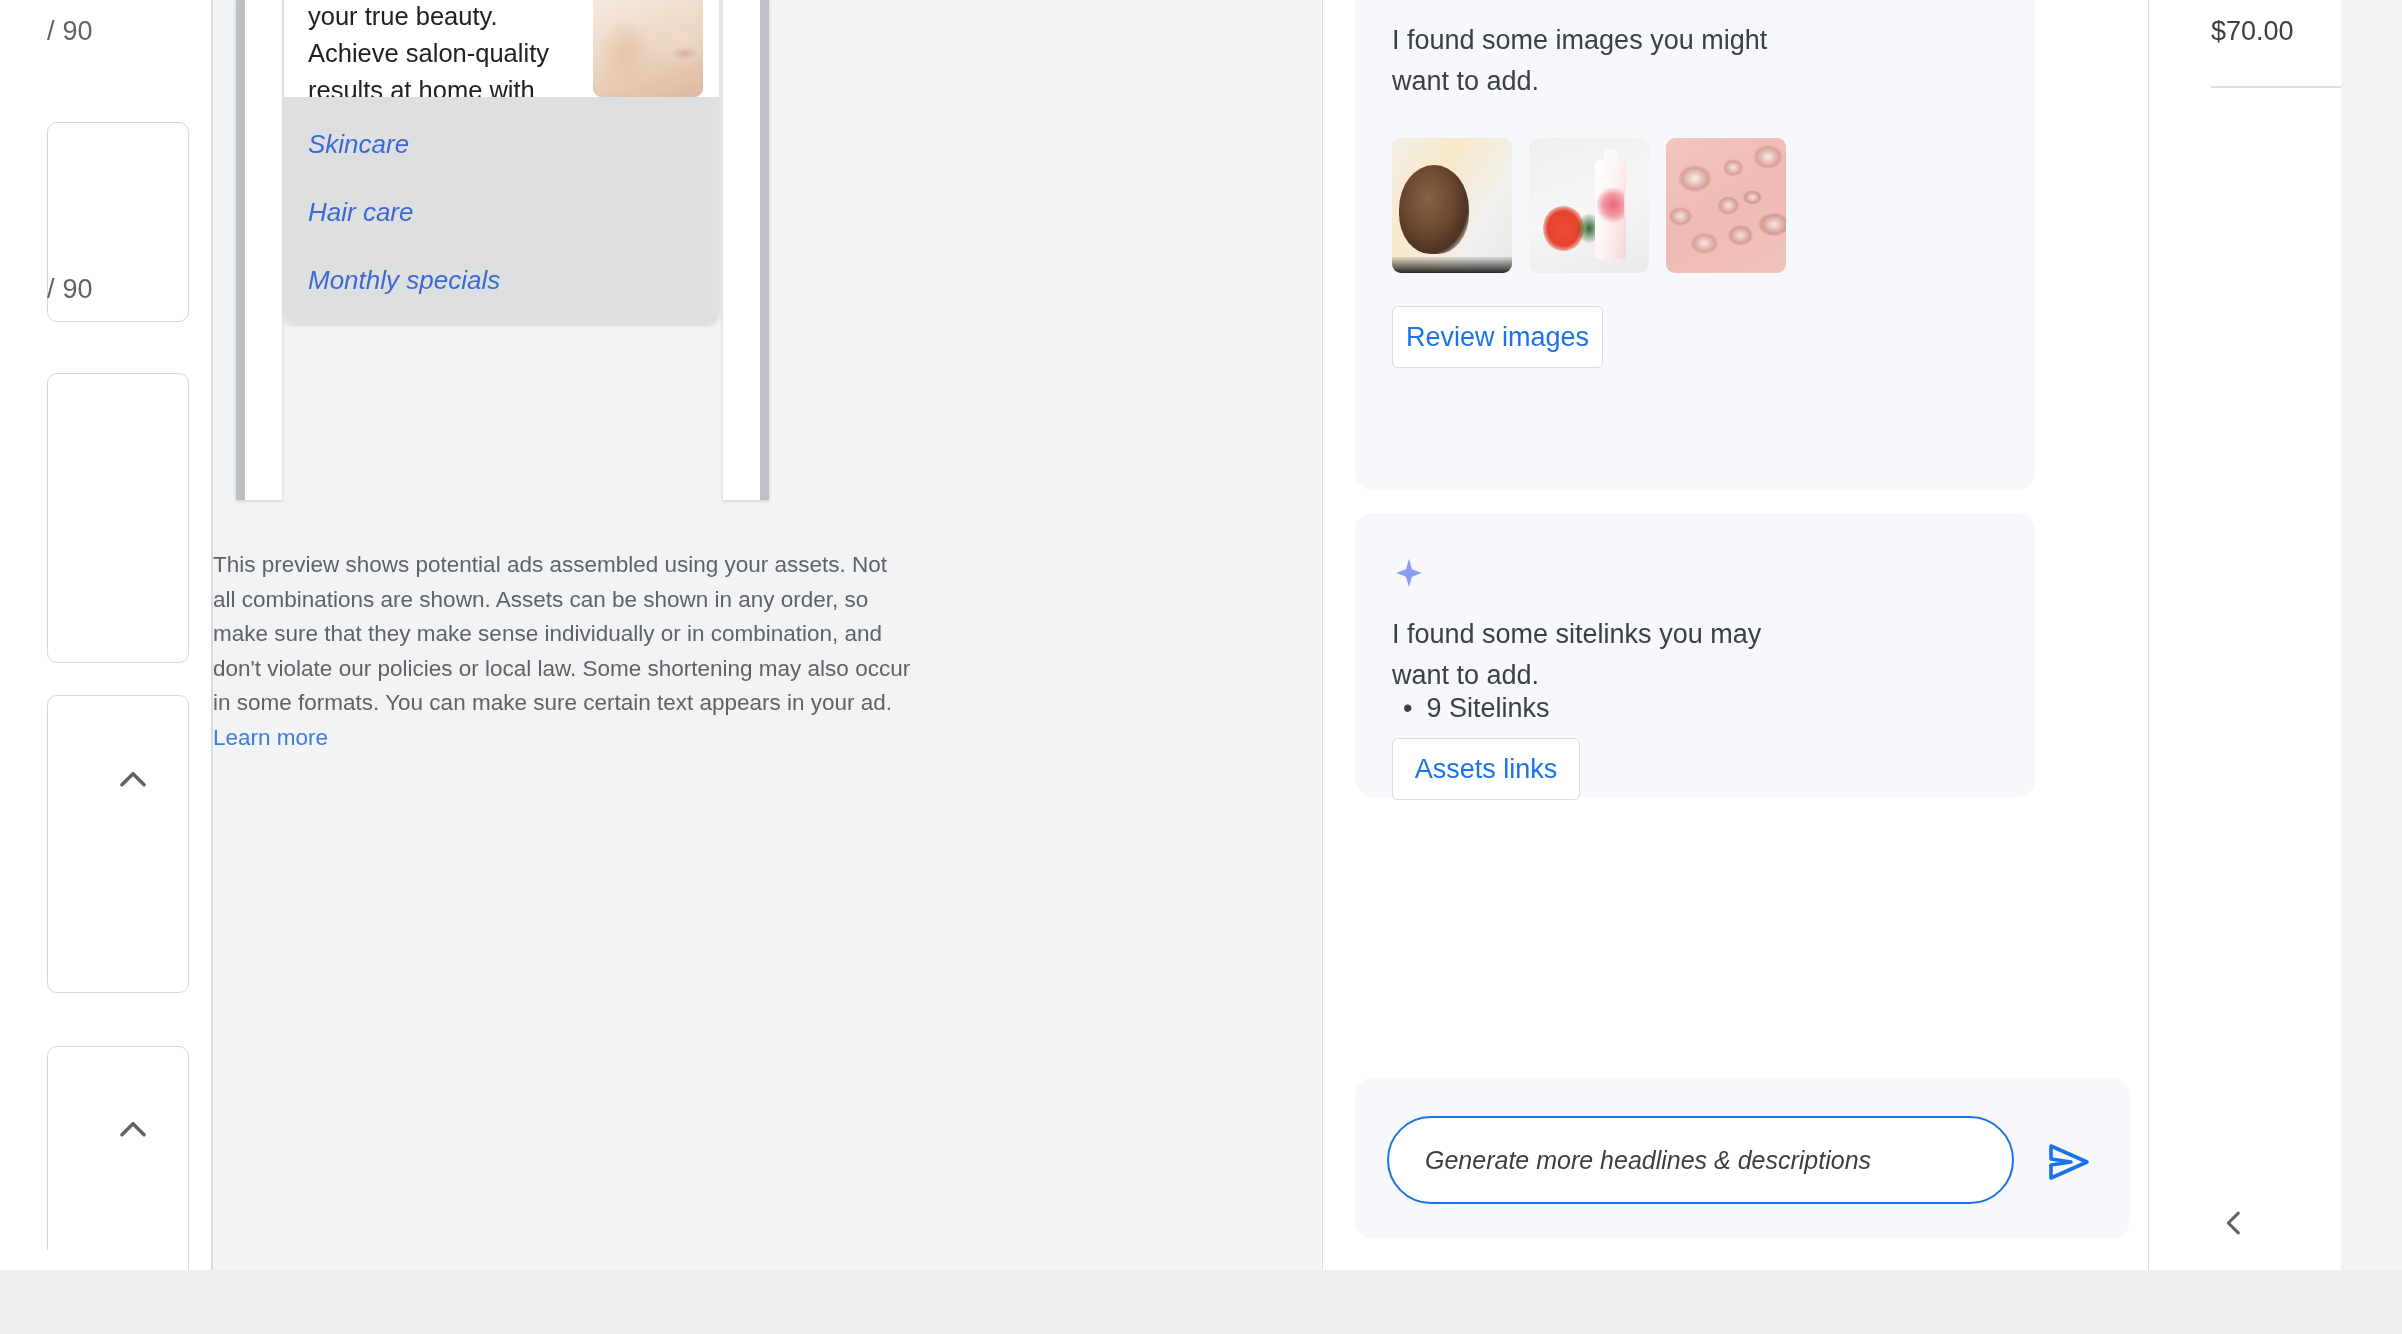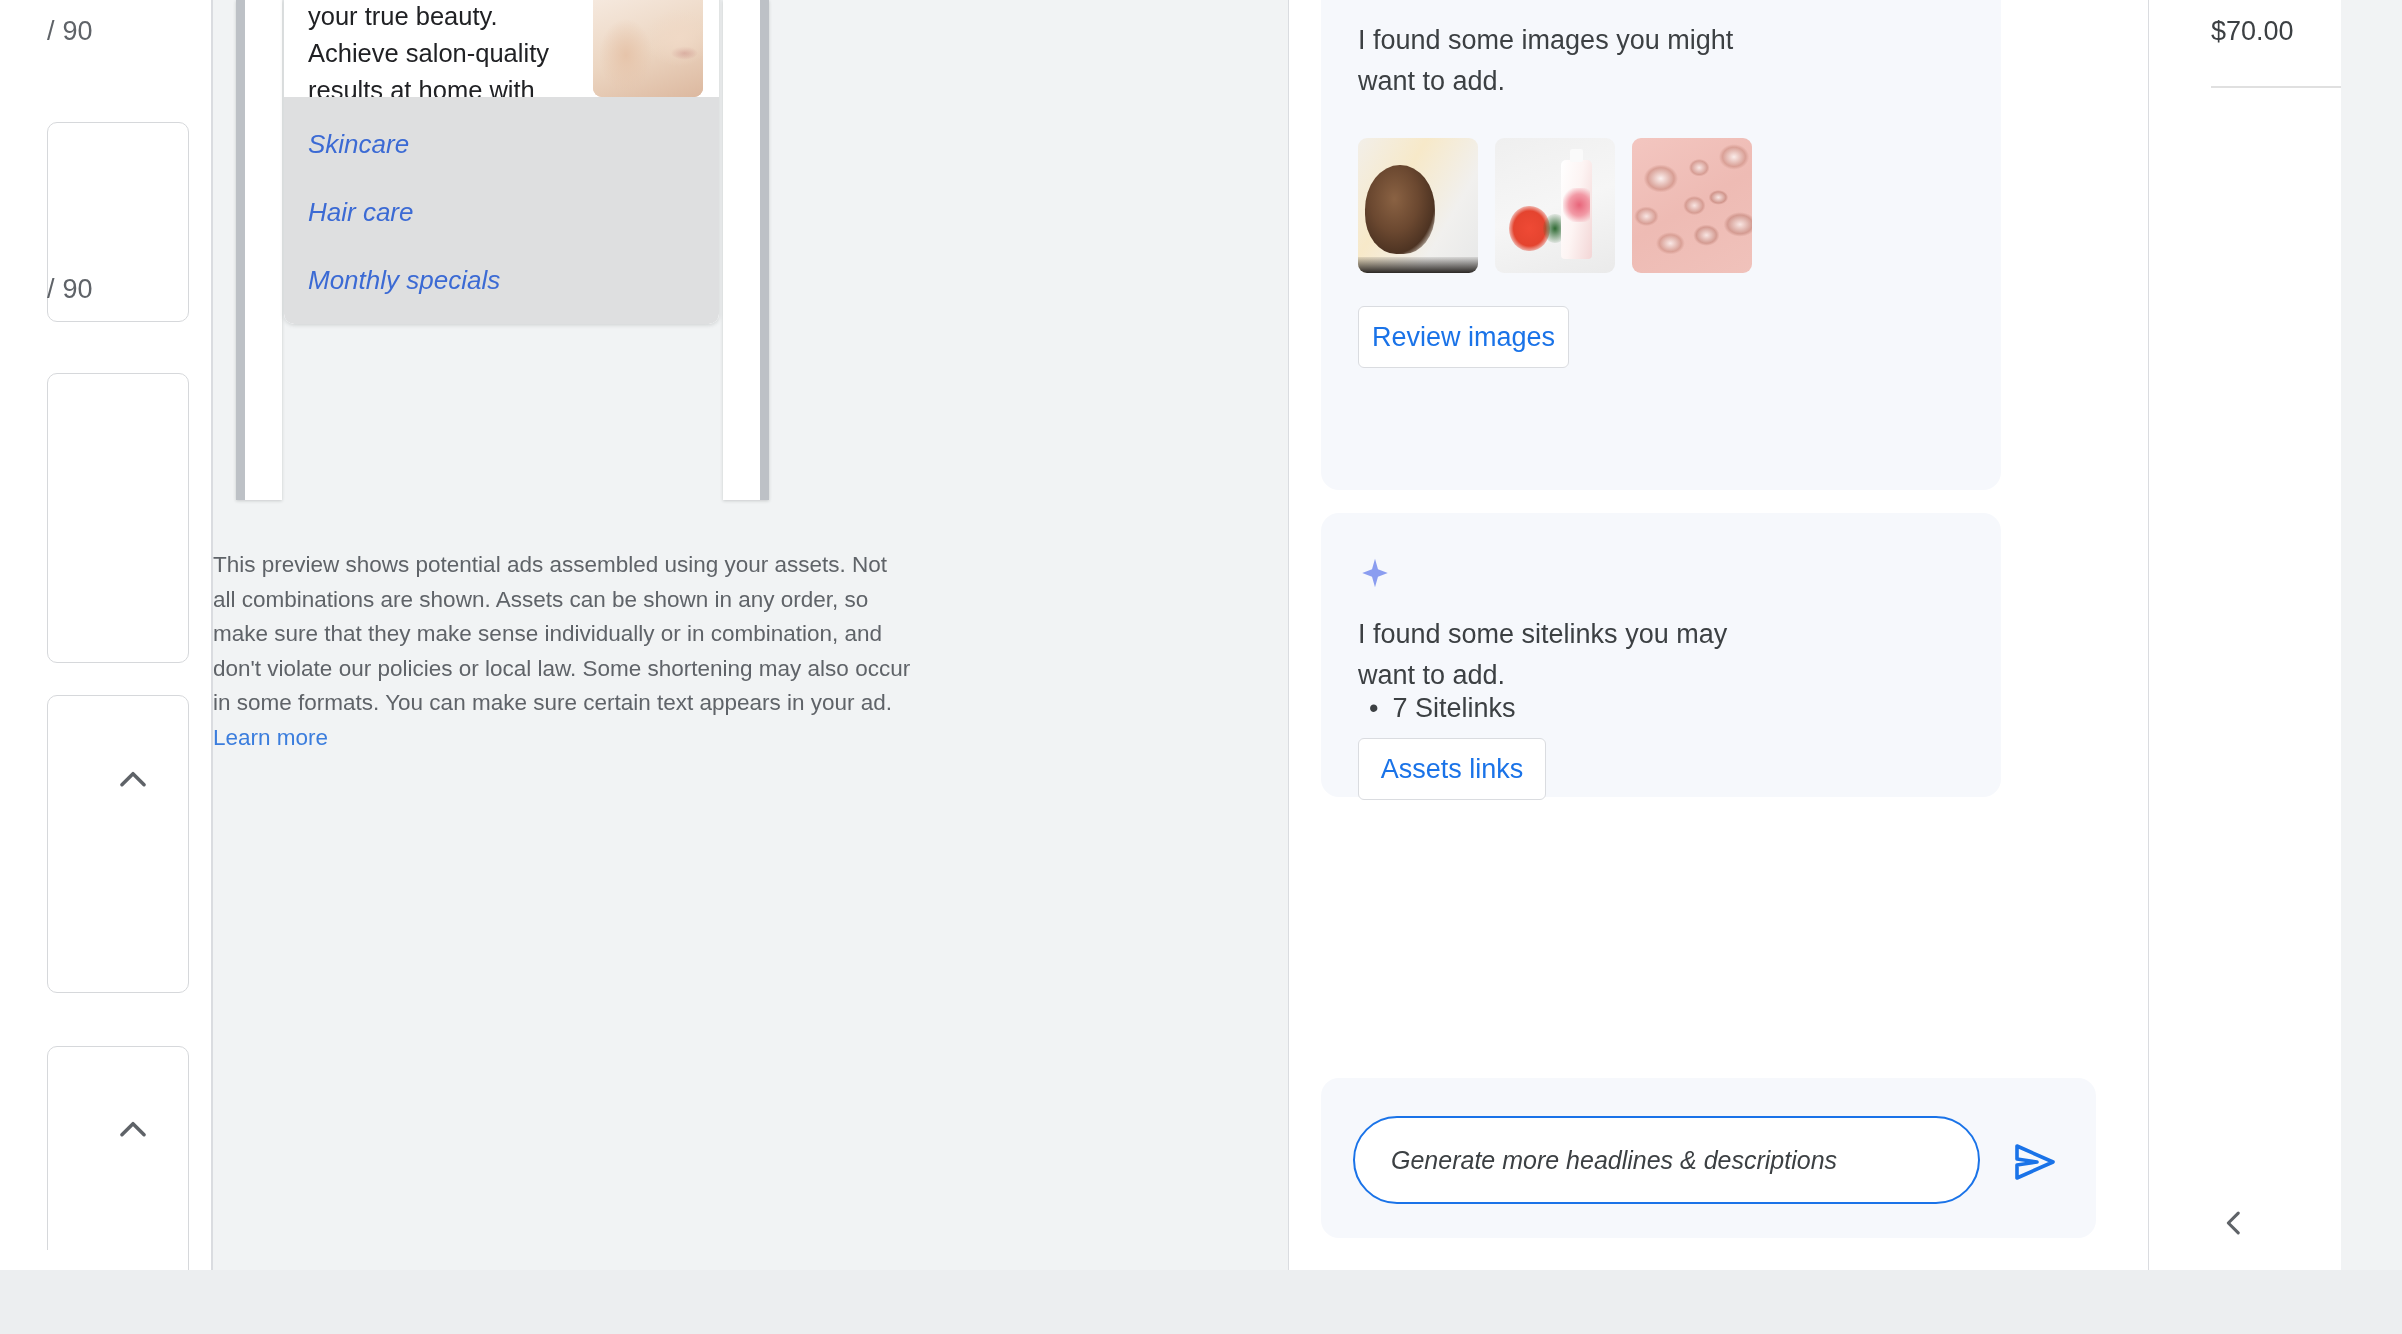--- a/index.html
+++ b/index.html
@@ -91,21 +91,21 @@
   .disclaimer {
     position: absolute; left: 0; top: 548px; width: 700px;
   }
   .disclaimer p {
     font-size: 22.5px; line-height: 34.5px; color: #5f6368;
   }
   .disclaimer a { color: #3b7ddd; text-decoration: none; }
 
   
   .ai-panel {
-    position: absolute; left: 1288px; top: 0; width: 826px; height: 1270px;
+    position: absolute; left: 1322px; top: 0; width: 826px; height: 1270px;
     background: #fff; border-left: 1.5px solid #dadce0;
   }
   .ai-card {
     position: absolute; background: #f6f8fc; border-radius: 18px;
   }
   .ai-text {
     font-size: 27px; line-height: 41px; color: #3c4043;
   }
   .sparkle { position: absolute; width: 34px; height: 34px; }
   .thumbs { position: absolute; display: flex; gap: 17px; }
@@ -322,21 +322,21 @@
       <div class="sparkle" style="left:37px; top:43px;">
         <svg viewBox="0 0 24 24" width="34" height="34">
           <path d="M12 2 L14.1 9.3 L21 12 L14.1 14.7 L12 22 L9.9 14.7 L3 12 L9.9 9.3 Z" fill="#8a9df0"></path>
         </svg>
       </div>
 
       <div class="ai-text" style="position:absolute; left:37px; top:101px; width:430px;">I found some sitelinks you may want to add.</div>
 
       <div class="bullet-row" style="left:48px; top:180px;">
         <span class="bullet-dot">•</span>
-        <span>7 Sitelinks</span>
+        <span>9 Sitelinks</span>
       </div>
 
       <button class="ai-btn" style="left:37px; top:225px; width:188px; height:62px;">Assets links</button>
     </div>
 
     <div class="composer">
       <input class="composer-input" type="text" value="Generate more headlines &amp; descriptions" style="">
       <button class="send-btn">
         <svg viewBox="0 0 24 24" width="48" height="48" fill="none" stroke="#1a73e8" stroke-width="1.8" stroke-linejoin="round">
           <path d="M3 4 L21 12 L3 20 L3 13.5 L13 12 L3 10.5 Z"></path>

